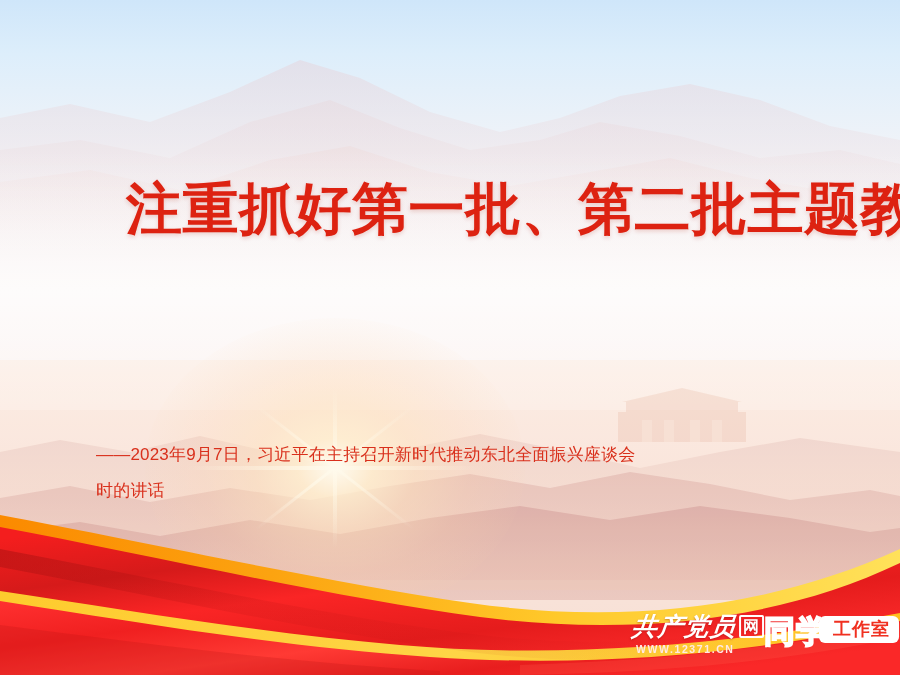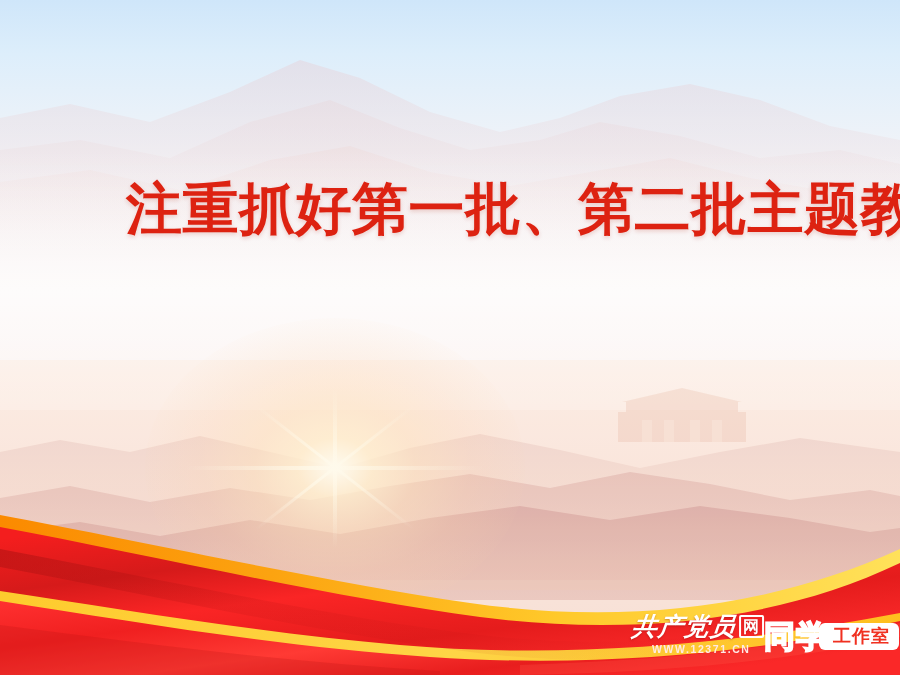--- a/index.html
+++ b/index.html
@@ -93,25 +93,25 @@
     white-space:nowrap;
   }
   .gcdy-mark .net{
     font-style:normal;display:inline-block;
     border:2px solid #fff;border-radius:2px;
     font-size:16px;line-height:17px;
     padding:1px 2px;margin-left:3px;
     transform:translateY(-3px) skewX(6deg);
   }
   .gcdy-url{
-    position:absolute;left:20px;top:31px;
+    position:absolute;left:4px;top:31px;
     color:#ffe9e6;font-size:10.5px;font-weight:bold;
     letter-spacing:1.6px;white-space:nowrap;
   }
-  .logo-tx{position:relative;display:flex;align-items:center;height:40px;}
+  .logo-tx{position:relative;display:flex;align-items:flex-start;height:40px;}
   .tx-big{
     font-family:"Liberation Sans","DejaVu Sans",sans-serif;
     font-weight:bold;font-size:31px;line-height:31px;
     color:transparent;
     -webkit-text-stroke:2px #fff;
     letter-spacing:1px;white-space:nowrap;
     position:relative;z-index:2;
   }
   .tx-pill{
     margin-left:-9px;
@@ -193,20 +193,24 @@
         <rect x="78" y="34" width="10" height="22" fill="#e7b49a"></rect>
         <rect x="100" y="34" width="10" height="22" fill="#e7b49a"></rect>
       </g>
     </svg>
   </div>
 
   <div class="headline">
     <span class="ln">注重抓好第一批、第二批主题教</span>
   </div>
 
+  <div class="attribution">
+    <span class="ln">——2023年9月7日，习近平在主持召开新时代推动东北全面振兴座谈会</span>
+    <span class="ln">时的讲话</span>
+  </div>
 
   <div class="ribbon">
     <svg viewBox="0 0 900 170" preserveAspectRatio="none">
       <defs>
         <linearGradient id="goldA" x1="0" y1="0" x2="1" y2="0">
           <stop offset="0%" stop-color="#FB8A00"></stop>
           <stop offset="30%" stop-color="#FCA310"></stop>
           <stop offset="62%" stop-color="#FFC92A"></stop>
           <stop offset="100%" stop-color="#FFE15A"></stop>
         </linearGradient>

